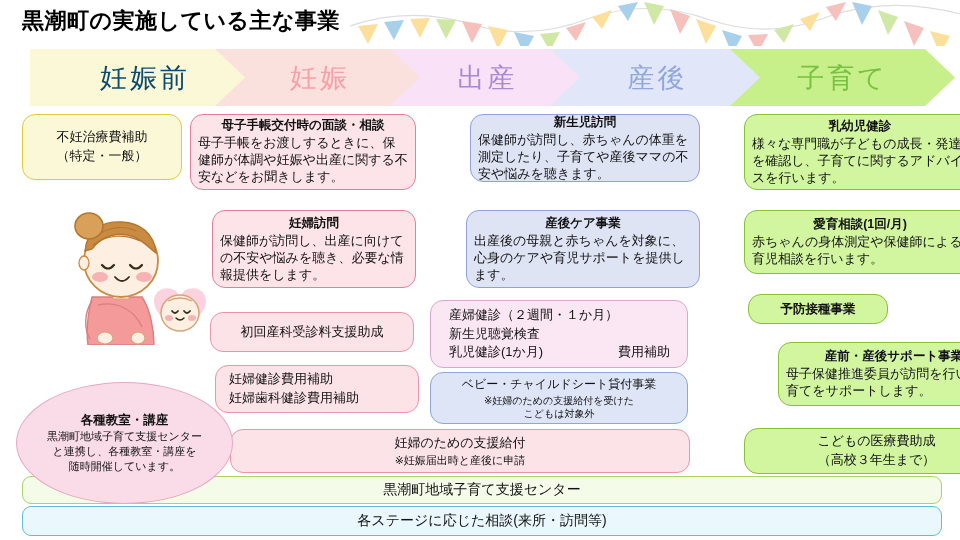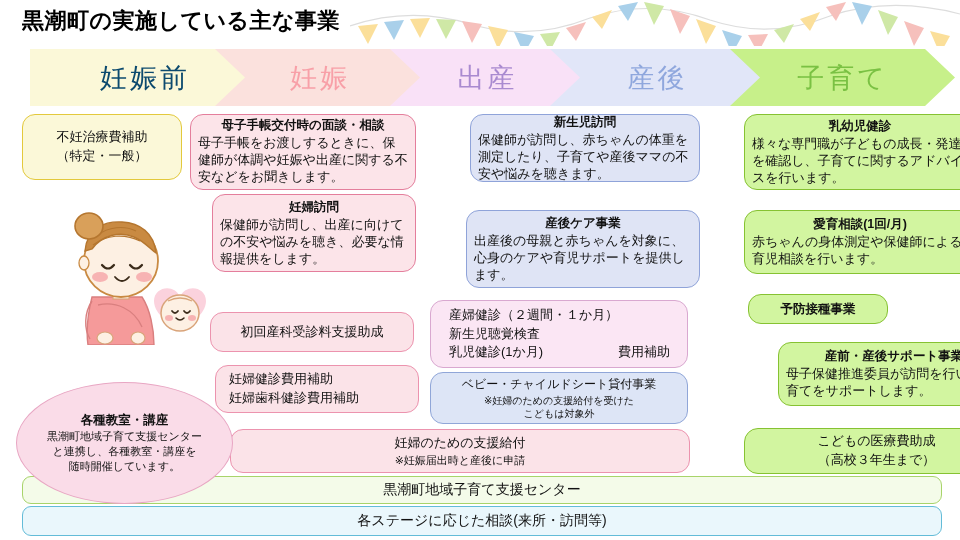--- a/index.html
+++ b/index.html
@@ -182,21 +182,21 @@
   <div class="card t-blue" style="left:470px;top:114px;width:230px;height:68px;">
     <div class="hd">新生児訪問</div>
     <div class="bd">保健師が訪問し、赤ちゃんの体重を測定したり、子育てや産後ママの不安や悩みを聴きます。</div>
   </div>
 
   <div class="card t-green" style="left:710px;top:114px;width:232px;height:76px;">
     <div class="hd">乳幼児健診</div>
     <div class="bd">様々な専門職が子どもの成長・発達を確認し、子育てに関するアドバイスを行います。</div>
   </div>
 
-  <div class="card t-pink" style="left:212px;top:194px;width:204px;height:78px;">
+  <div class="card t-pink" style="left:212px;top:210px;width:204px;height:78px;">
     <div class="hd">妊婦訪問</div>
     <div class="bd">保健師が訪問し、出産に向けての不安や悩みを聴き、必要な情報提供をします。</div>
   </div>
 
   <div class="card t-blue" style="left:466px;top:210px;width:234px;height:78px;">
     <div class="hd">産後ケア事業</div>
     <div class="bd">出産後の母親と赤ちゃんを対象に、心身のケアや育児サポートを提供します。</div>
   </div>
 
   <div class="card t-green" style="left:710px;top:210px;width:232px;height:64px;">

